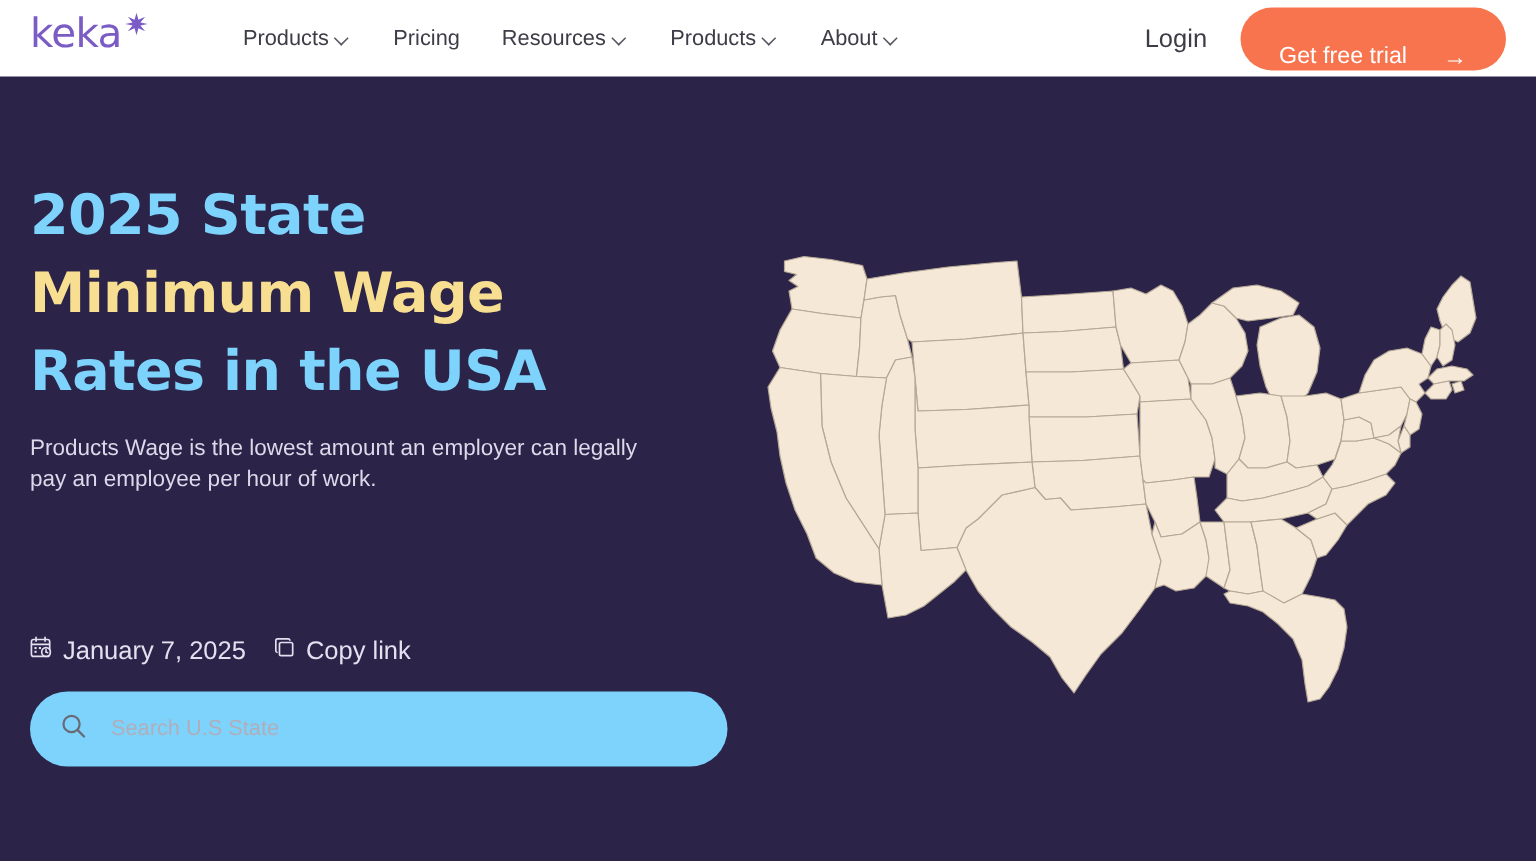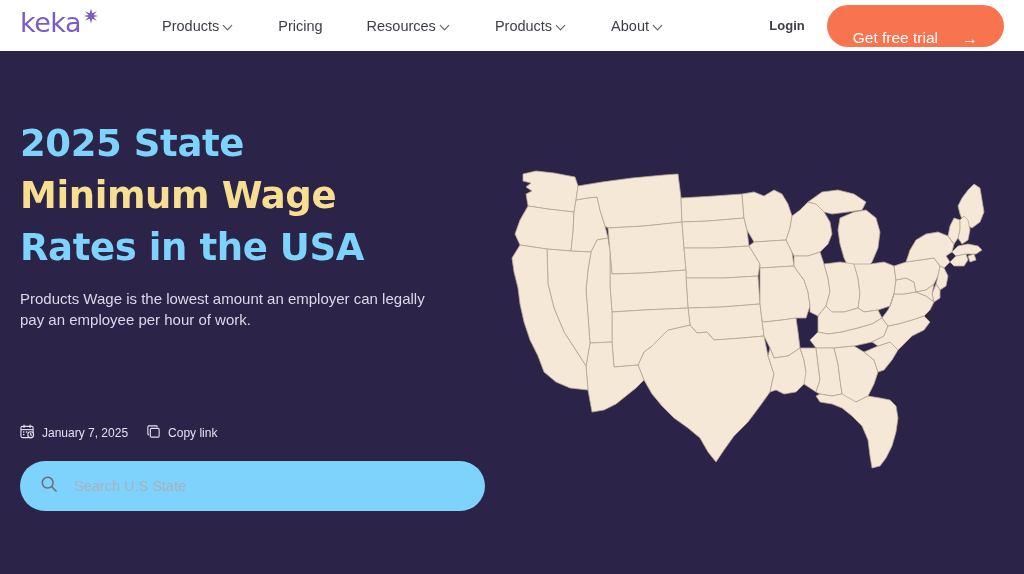--- a/index.html
+++ b/index.html
@@ -31,21 +31,21 @@
     font-family:"DejaVu Sans", sans-serif;
   }
   .logo-spark{
     position:absolute;left:63px;top:0px;
     width:16px;height:16px;
   }
 
   .nav{
     position:absolute;left:148px;top:0;
     height:51px;display:flex;align-items:center;
-    gap:16px;
+    gap:0px;
   }
   .nav-item{
     display:flex;align-items:center;gap:5px;
     font-size:14.5px;color:#3d3d47;
     padding:0 14px;
     cursor:pointer;white-space:nowrap;
   }
   .chev{display:inline-block;width:10px;height:10px;position:relative;}
   .chev:before{
     content:"";position:absolute;left:0;top:1px;
@@ -53,21 +53,21 @@
     border-right:1.6px solid #55555f;
     border-bottom:1.6px solid #55555f;
     transform:rotate(45deg);
   }
 
   .header-right{
     position:absolute;right:20px;top:0;height:51px;
     display:flex;align-items:center;gap:22px;
   }
   .login-link{
-    font-size:13px;color:#3d3d47;cursor:pointer;font-weight:bold;
+    font-size:17px;color:#3d3d47;cursor:pointer;
   }
   .cta-btn{
     background:#f8744f;color:#ffffff;
     border:none;border-radius:26px;
     height:42px;padding:0 26px;
     font-size:15.5px;
     font-family:"Liberation Sans", sans-serif;
     display:flex;align-items:flex-end;gap:24px;
     cursor:pointer;
   }
@@ -94,21 +94,21 @@
   .para.second{margin-top:19px;max-width:420px;}
   .para b{font-weight:bold;color:#ffffff;}
 
   
   .meta-row{
     position:absolute;left:20px;top:424px;
     display:flex;align-items:center;gap:18px;
   }
   .meta-item{
     display:flex;align-items:center;gap:7px;
-    font-size:12px;color:#e4e0f0;
+    font-size:17px;color:#e4e0f0;
     cursor:pointer;
   }
   .meta-item.static{cursor:default;}
 
   
   .search-wrap{
     position:absolute;left:20px;top:461px;
     width:465px;height:50px;
     background:#7dd3fc;border-radius:25px;
     display:flex;align-items:center;

